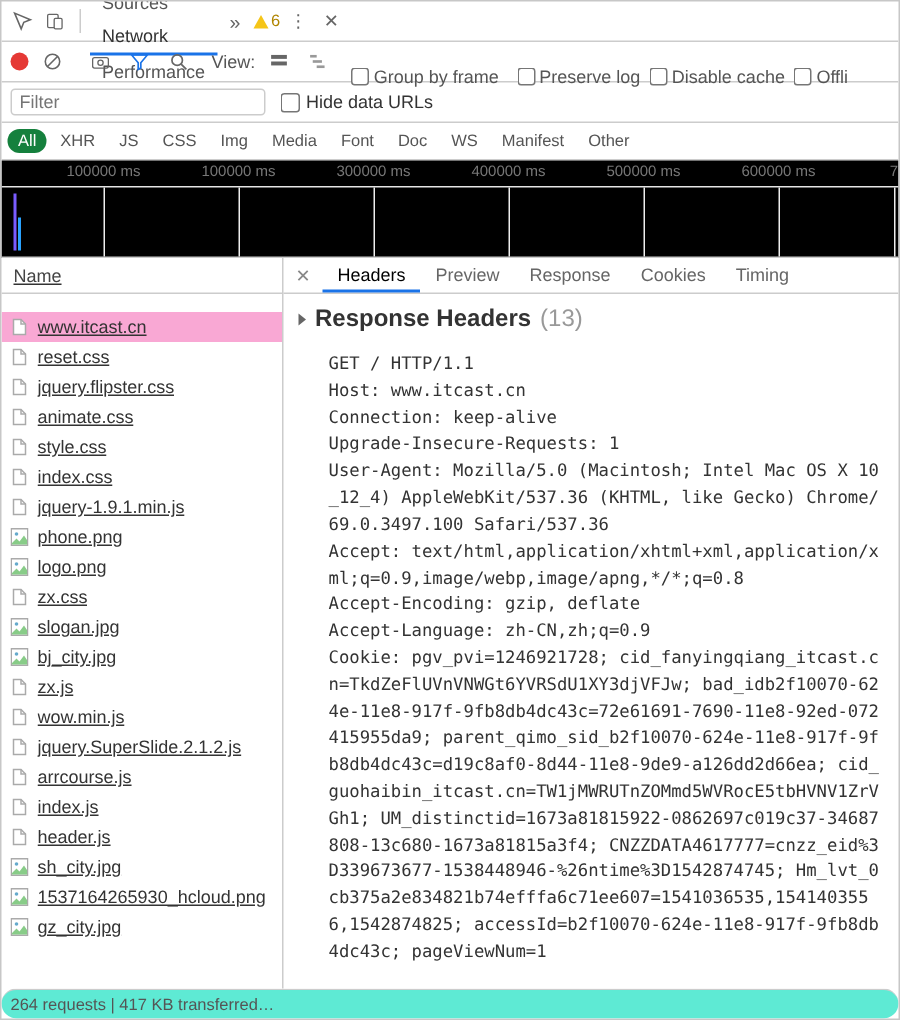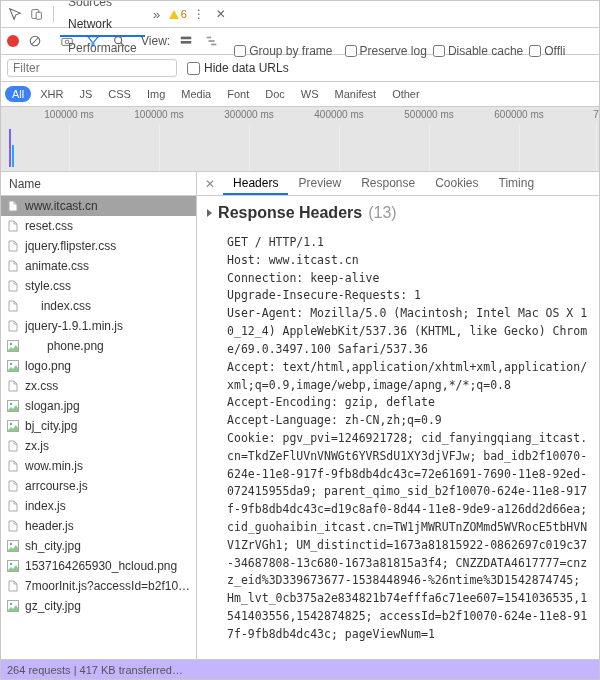--- a/index.html
+++ b/index.html
@@ -11,45 +11,45 @@
 .iconbtn { width: 20px; height: 20px; display: inline-flex; align-items: center; justify-content: center; color: #666; cursor: pointer; }
 .iconbtn svg { width: 14px; height: 14px; }
 .row2 { display: flex; align-items: center; height: 27px; border-bottom: 1px solid #ccc; padding: 0 6px; gap: 6px; color: #555; }
 .row2 .record { width:12px;height:12px;border-radius:50%;background:#e53935; }
 .row2 label { display:flex; align-items:center; gap:3px;margin-top:20px; }
 .row2 input[type=checkbox]{ width:12px;height:12px; }
 .row3 { display:flex; align-items:center; height:27px; border-bottom:1px solid #ccc; padding:0 6px; gap:10px; }
 .row3 input[type=text]{ flex:0 0 170px; height:18px; border:1px solid #ccc; border-radius:3px; padding:0 5px; font-size:12px; }
 .row4 { display:flex; align-items:center; height:25px; border-bottom:1px solid #ccc; padding:0 4px; gap:2px; }
 .chip { padding:2px 7px; border-radius:8px; color:#555; font-size:11px; cursor:pointer; }
-.chip.active { background:#3b82f6; color:#fff; }
-.timeline { position:relative; height:65px; border-bottom:1px solid #ccc; background:#e5e5e5; }
+.chip.active { background:#15803d; color:#fff; }
+.timeline { position:relative; height:65px; border-bottom:1px solid #ccc; background:#000000; }
 .ticklabels { position:absolute; top:0; left:0; right:0; height:18px; border-bottom:1px solid #e5e5e5; }
 .ticklabels span { position:absolute; font-size:10px; color:#777; transform:translateX(-50%); top:2px; }
 .tickline { position:absolute; top:18px; bottom:0; width:1px; background:#eee; }
 .tl-mark { position:absolute; top:22px; bottom:4px; width:2px; }
 .split { display:flex; height: calc(680px - 27px - 27px - 27px - 25px - 65px - 20px - 2px); }
-.namecol { flex:0 0 188px; border-right:1px solid #ccc; display:flex; flex-direction:column; }
+.namecol { flex:0 0 188px; border-right:1px solid #ccc; display:flex; flex-direction:column;text-decoration:underline; }
 .namecol .hdr { height:24px; border-bottom:1px solid #ccc; display:flex; align-items:center; padding:0 8px; font-weight:500; color:#444; }
 .namecol .list { flex:1; overflow:hidden; }
 .fileitem { display:flex; align-items:center; gap:6px; height:20px; padding:0 6px; font-size:12px; color:#333; cursor:pointer; white-space:nowrap; overflow:hidden; text-overflow:ellipsis; }
-.fileitem.selected { background:#a3a3a3; }
+.fileitem.selected { background:#f9a8d4;margin-top:12px; }
 .fi { width:12px; height:12px; display:inline-flex; align-items:center; justify-content:center; flex:0 0 12px; }
 .detail { flex:1; display:flex; flex-direction:column; min-width:0; }
 .detail .tabs { display:flex; align-items:center; height:24px; border-bottom:1px solid #ccc; padding:0 4px; gap:4px; }
 .detail .tabs .close { width:18px; text-align:center; color:#888; cursor:pointer; }
 .detail .dtab { padding:3px 10px; color:#666; cursor:pointer; font-size:12px; }
 .detail .dtab.active { color:#000; border-bottom:2px solid #1a73e8; }
 .section { padding:6px 10px 2px 10px; }
 .sechdr { display:flex; align-items:center; gap:6px; color:#333; font-weight:600; font-size:16px; padding:2px 0; }
 .sechdr .tri { display:inline-block; width:0;height:0; border-left:5px solid #666; border-top:4px solid transparent; border-bottom:4px solid transparent; }
 .sechdr.open .tri { transform: rotate(90deg); }
 .sechdr .sub { color:#999; font-weight:400; margin-left:10px; }
 .headersbody { font-family: Menlo, Consolas, monospace; font-size:11.5px; color:#333; padding: 2px 0 8px 20px; line-height:1.55; word-break:break-all; overflow:hidden; }
-.statusbar { height:20px; border-top:1px solid #ccc; display:flex; align-items:center; padding:0 6px; font-size:11px; color:#555; background:#c4b5fd; }
+.statusbar { height:20px; border-top:1px solid #ccc; display:flex; align-items:center; padding:0 6px; font-size:11px; color:#555; background:#5eead4;border-radius:10px; }
 .warnbadge { display:inline-flex; align-items:center; gap:2px; color:#b08500; font-size:11px; }
 .warnbadge .tri2 { width:0;height:0;border-left:5px solid transparent;border-right:5px solid transparent;border-bottom:9px solid #f5c518; }
 </style>
 </head>
 <body>
 
 <div class="toolbar">
   <span class="iconbtn">
       <svg viewBox="0 0 16 16">
         <path d="M2 2l5 12 2-5 5-2z" fill="none" stroke="#666" stroke-width="1.2"></path>
@@ -232,40 +232,40 @@
           </span>
           <span style="overflow: hidden; text-overflow: ellipsis;">style.css</span>
         </div>
         <div class="fileitem">
           <span class="fi">
             <svg width="12" height="12" viewBox="0 0 12 12">
               <path d="M2 1h5l3 3v7H2z" fill="#fff" stroke="#aaa"></path>
               <path d="M7 1v3h3" fill="none" stroke="#aaa"></path>
             </svg>
           </span>
-          <span style="overflow: hidden; text-overflow: ellipsis; margin-left: 16px;">index.css</span>
+          <span style="overflow: hidden; text-overflow: ellipsis;">index.css</span>
         </div>
         <div class="fileitem">
           <span class="fi">
             <svg width="12" height="12" viewBox="0 0 12 12">
               <path d="M2 1h5l3 3v7H2z" fill="#fff" stroke="#aaa"></path>
               <path d="M7 1v3h3" fill="none" stroke="#aaa"></path>
             </svg>
           </span>
           <span style="overflow: hidden; text-overflow: ellipsis;">jquery-1.9.1.min.js</span>
         </div>
         <div class="fileitem">
           <span class="fi">
             <svg width="12" height="12" viewBox="0 0 12 12">
               <rect x="0.5" y="0.5" width="11" height="11" fill="#fff" stroke="#aaa"></rect>
               <circle cx="4" cy="4" r="1.2" fill="#6ac"></circle>
               <path d="M1 10l3-3 2 2 3-4 2 3v3H1z" fill="#8c8"></path>
             </svg>
           </span>
-          <span style="overflow: hidden; text-overflow: ellipsis; margin-left: 22px;">phone.png</span>
+          <span style="overflow: hidden; text-overflow: ellipsis;">phone.png</span>
         </div>
         <div class="fileitem">
           <span class="fi">
             <svg width="12" height="12" viewBox="0 0 12 12">
               <rect x="0.5" y="0.5" width="11" height="11" fill="#fff" stroke="#aaa"></rect>
               <circle cx="4" cy="4" r="1.2" fill="#6ac"></circle>
               <path d="M1 10l3-3 2 2 3-4 2 3v3H1z" fill="#8c8"></path>
             </svg>
           </span>
           <span style="overflow: hidden; text-overflow: ellipsis;">logo.png</span>
@@ -317,20 +317,29 @@
           </span>
           <span style="overflow: hidden; text-overflow: ellipsis;">wow.min.js</span>
         </div>
         <div class="fileitem">
           <span class="fi">
             <svg width="12" height="12" viewBox="0 0 12 12">
               <path d="M2 1h5l3 3v7H2z" fill="#fff" stroke="#aaa"></path>
               <path d="M7 1v3h3" fill="none" stroke="#aaa"></path>
             </svg>
           </span>
+          <span style="overflow: hidden; text-overflow: ellipsis;">jquery.SuperSlide.2.1.2.js</span>
+        </div>
+        <div class="fileitem">
+          <span class="fi">
+            <svg width="12" height="12" viewBox="0 0 12 12">
+              <path d="M2 1h5l3 3v7H2z" fill="#fff" stroke="#aaa"></path>
+              <path d="M7 1v3h3" fill="none" stroke="#aaa"></path>
+            </svg>
+          </span>
           <span style="overflow: hidden; text-overflow: ellipsis;">arrcourse.js</span>
         </div>
         <div class="fileitem">
           <span class="fi">
             <svg width="12" height="12" viewBox="0 0 12 12">
               <path d="M2 1h5l3 3v7H2z" fill="#fff" stroke="#aaa"></path>
               <path d="M7 1v3h3" fill="none" stroke="#aaa"></path>
             </svg>
           </span>
           <span style="overflow: hidden; text-overflow: ellipsis;">index.js</span>
@@ -356,29 +365,20 @@
         </div>
         <div class="fileitem">
           <span class="fi">
             <svg width="12" height="12" viewBox="0 0 12 12">
               <rect x="0.5" y="0.5" width="11" height="11" fill="#fff" stroke="#aaa"></rect>
               <circle cx="4" cy="4" r="1.2" fill="#6ac"></circle>
               <path d="M1 10l3-3 2 2 3-4 2 3v3H1z" fill="#8c8"></path>
             </svg>
           </span>
           <span style="overflow: hidden; text-overflow: ellipsis;">1537164265930_hcloud.png</span>
-        </div>
-        <div class="fileitem">
-          <span class="fi">
-            <svg width="12" height="12" viewBox="0 0 12 12">
-              <path d="M2 1h5l3 3v7H2z" fill="#fff" stroke="#aaa"></path>
-              <path d="M7 1v3h3" fill="none" stroke="#aaa"></path>
-            </svg>
-          </span>
-          <span style="overflow: hidden; text-overflow: ellipsis;">7moorInit.js?accessId=b2f10…</span>
         </div>
         <div class="fileitem">
           <span class="fi">
             <svg width="12" height="12" viewBox="0 0 12 12">
               <rect x="0.5" y="0.5" width="11" height="11" fill="#fff" stroke="#aaa"></rect>
               <circle cx="4" cy="4" r="1.2" fill="#6ac"></circle>
               <path d="M1 10l3-3 2 2 3-4 2 3v3H1z" fill="#8c8"></path>
             </svg>
           </span>
           <span style="overflow: hidden; text-overflow: ellipsis;">gz_city.jpg</span>

